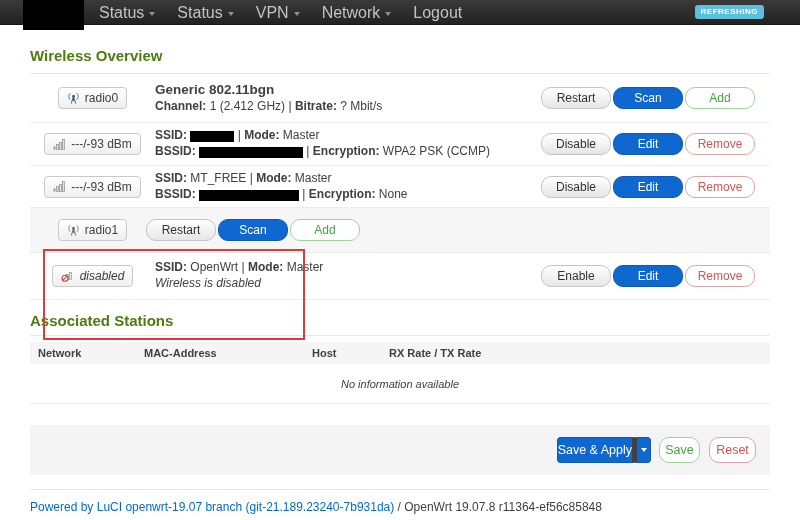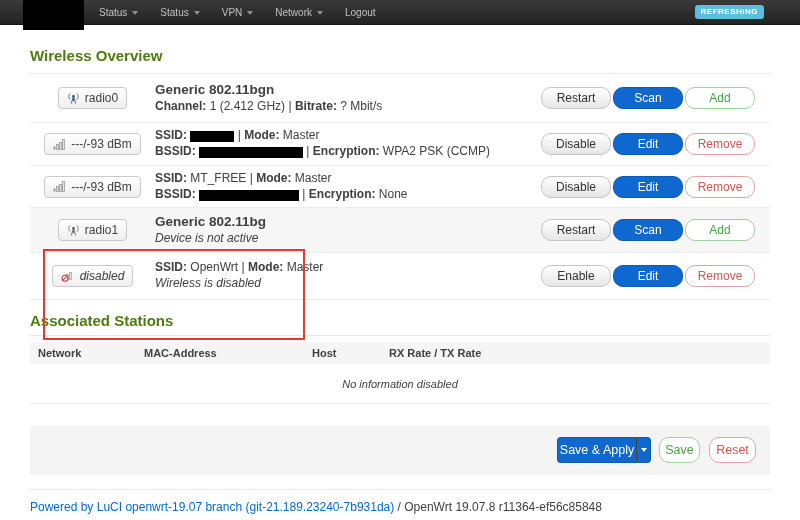--- a/index.html
+++ b/index.html
@@ -4,21 +4,21 @@
 <style>
   * { box-sizing: border-box; margin: 0; padding: 0; }
   html,body { width: 800px; height: 520px; background: #fff; overflow: hidden;
     font-family: "Liberation Sans", sans-serif; color: #404040; }
 
   
   .navbar { position: relative; height: 25px;
     background: linear-gradient(#3a3a3a, #222); border-bottom: 1px solid #151515; }
   .nav-items { position: absolute; left: 88px; top: 0; height: 25px;
     display: flex; align-items: center; }
-  .nav-item { color: #c2c2c2; font-size: 10px; padding: 0 11px; height: 25px;
+  .nav-item { color: #c2c2c2; font-size: 16px; padding: 0 11px; height: 25px;
     line-height: 25px; cursor: pointer; white-space: nowrap; }
   .caret { display: inline-block; width: 0; height: 0; margin-left: 5px;
     border-left: 3.5px solid transparent; border-right: 3.5px solid transparent;
     border-top: 4px solid #8f8f8f; vertical-align: middle; }
   .redact-logo { position: absolute; left: 23px; top: 0; width: 61px; height: 30px;
     background: #000; z-index: 20; }
   .refresh-badge { position: absolute; right: 36px; top: 5px; background: #5bc0de;
     color: #fff; font-size: 8px; font-weight: bold; letter-spacing: .5px;
     padding: 3px 6px; border-radius: 3px; line-height: 1; cursor: pointer; }
 
@@ -71,21 +71,21 @@
   .st-empty { height: 40px; display: flex; align-items: center; justify-content: center;
     font-size: 11px; font-style: italic; color: #404040; border-bottom: 1px solid #ececec; }
 
   
   .page-actions { margin-top: 21px; height: 50px; background: #f4f4f4;
     border-radius: 3px; display: flex; align-items: center; justify-content: flex-end;
     padding-right: 14px; }
   .btn.big { height: 26px; font-size: 12.5px; }
   .split { display: inline-flex; }
   .split .main-seg { min-width: 80px; margin: 0; border-radius: 4px 0 0 4px;
-    border-right: 1px solid #404040; }
+    border-right: 5px solid #404040; }
   .split .caret-seg { min-width: 14px; width: 14px; margin: 0; border-radius: 0 4px 4px 0;
     border-left: none; }
   .caret.white { border-top-color: #fff; margin-left: 0; }
   .btn.save-btn { min-width: 41px; margin-left: 8px; text-align: center; }
   .btn.reset-btn { min-width: 47px; margin-left: 9px; }
 
   .footer-divider { margin-top: 14px; border-top: 1px solid #e8e8e8; }
   .footer { margin-top: 10px; font-size: 12px; color: #404040; }
   .footer a { color: #0069d6; text-decoration: none; cursor: pointer; }
 </style>
@@ -214,24 +214,20 @@
       <span class="badge">
         <svg width="13" height="12" viewBox="0 0 13 12">
           <path d="M3.2 1.2 A4.6 4.6 0 0 0 3.2 7.8" stroke="#8a8a8a" stroke-width="1" fill="none"></path>
           <path d="M9.8 1.2 A4.6 4.6 0 0 1 9.8 7.8" stroke="#8a8a8a" stroke-width="1" fill="none"></path>
           <circle cx="6.5" cy="4.2" r="1.5" fill="#6f6f6f"></circle>
           <path d="M6.5 4.5 L4.3 11.5 M6.5 4.5 L8.7 11.5 M6.5 4.5 L6.5 9" stroke="#6f6f6f" stroke-width="1" fill="none"></path>
         </svg>
         <span class="badge-label">radio1</span>
       </span>
     </div>
-    <div class="col-info">
-      <div class="row-title">Generic 802.11bg</div>
-      <div class="row-sub italic">Device is not active</div>
-    </div>
     <div class="col-actions">
       <button class="btn neutral">Restart</button>
       <button class="btn primary">Scan</button>
       <button class="btn positive">Add</button>
     </div>
   </div>
 
   <div class="wrow r5">
     <div class="col-badge">
       <span class="badge italic">
@@ -262,21 +258,21 @@
     </div>
   </div>
 
   <h2 class="h2-stations">Associated Stations</h2>
   <div class="st-header">
     <span class="st-c1">Network</span>
     <span class="st-c2">MAC-Address</span>
     <span class="st-c3">Host</span>
     <span class="st-c5">RX Rate / TX Rate</span>
   </div>
-  <div class="st-empty">No information disabled</div>
+  <div class="st-empty">No information available</div>
 
   <div class="page-actions">
     <span class="split">
       <button class="btn primary big main-seg">Save &amp; Apply</button>
       <button class="btn primary big caret-seg">
           <span class="caret white"></span>
         </button>
     </span>
     <button class="btn positive big save-btn">Save</button>
     <button class="btn negative big reset-btn">Reset</button>

